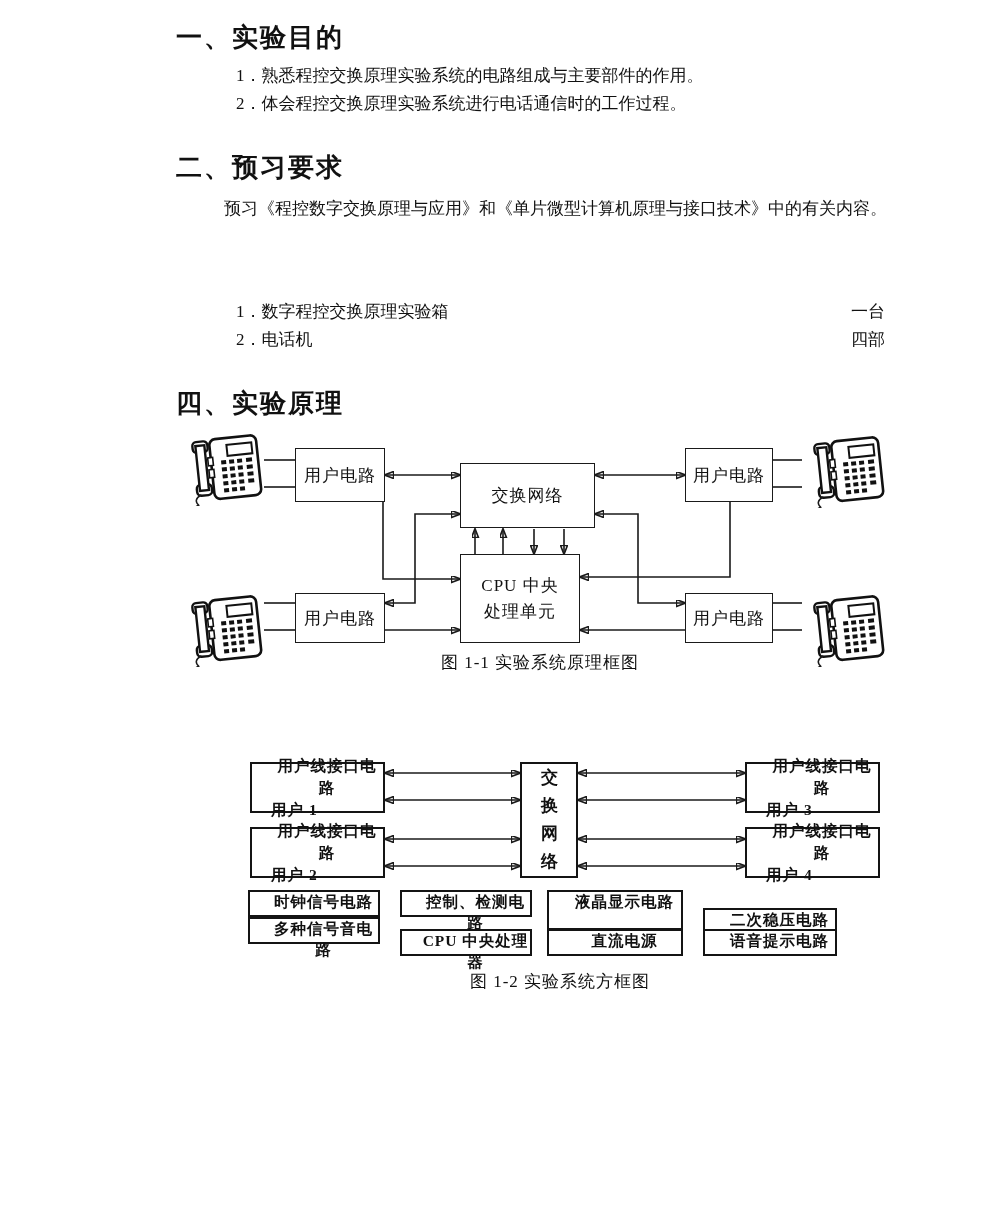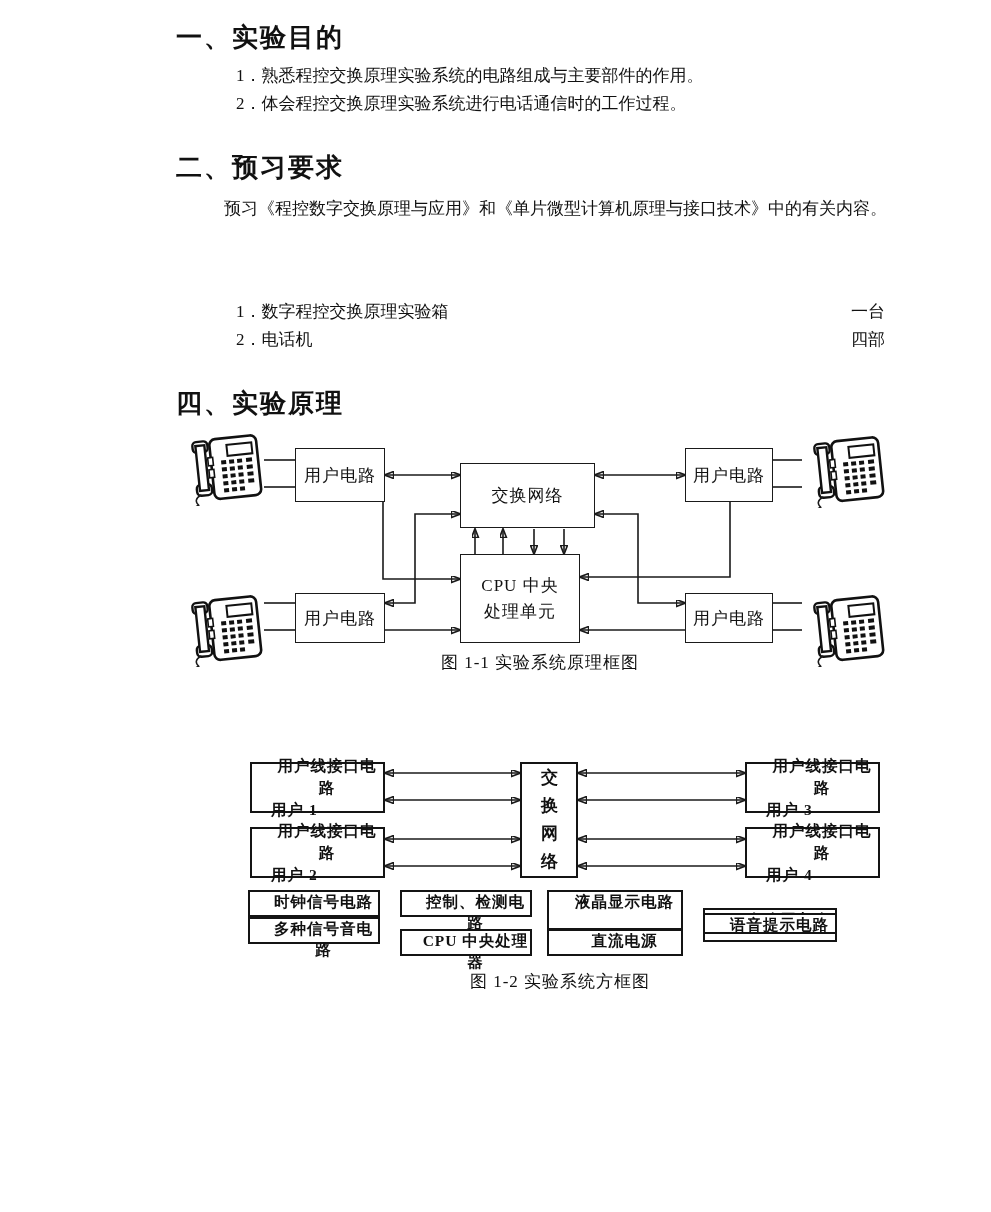--- a/index.html
+++ b/index.html
@@ -187,17 +187,17 @@
       <span>络</span>
     </div>
 
     <div class="bx2 small" style="left:18px;top:135px;width:132px;height:27px">时钟信号电路</div>
     <div class="bx2 small" style="left:170px;top:135px;width:132px;height:27px">控制、检测电路</div>
     <div class="bx2 small" style="left:317px;top:135px;width:136px;height:40px">液晶显示电路</div>
     <div class="bx2 small" style="left:473px;top:153px;width:134px;height:34px">二次稳压电路</div>
     <div class="bx2 small" style="left:18px;top:162px;width:132px;height:27px">多种信号音电路</div>
     <div class="bx2 small" style="left:170px;top:174px;width:132px;height:27px">CPU 中央处理器</div>
     <div class="bx2 small" style="left:317px;top:174px;width:136px;height:27px">直流电源</div>
-    <div class="bx2 small" style="left:473px;top:158px;width:134px;height:21px">语音提示电路</div>
+    <div class="bx2 small" style="left:473px;top:174px;width:134px;height:27px">语音提示电路</div>
   </div>
   <div class="caption" style="left:190px;top:970px;width:660px">图 1-2 实验系统方框图</div>
 
 </div>
 
 </body></html>

